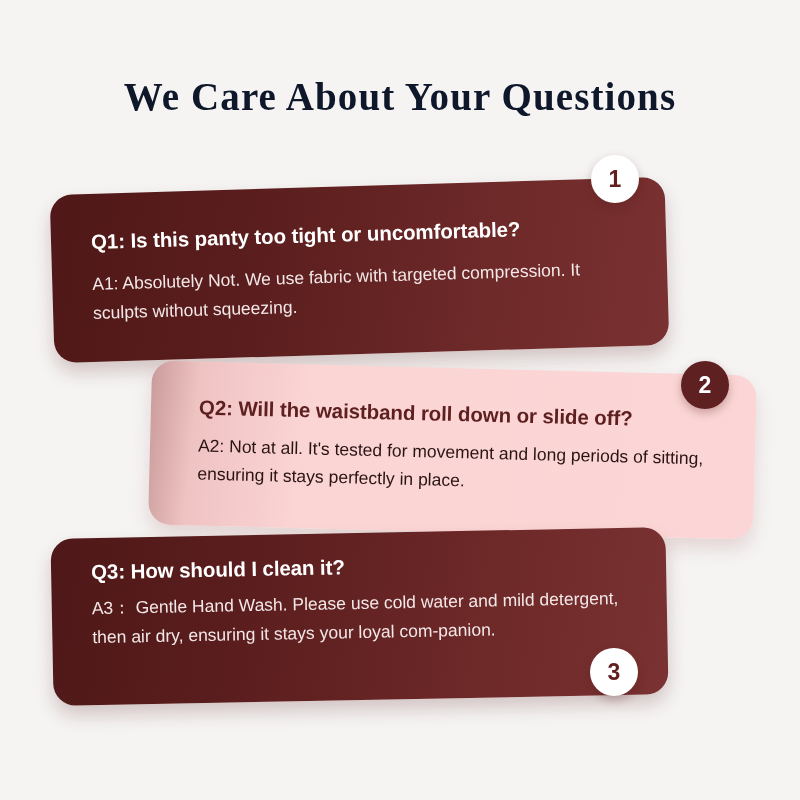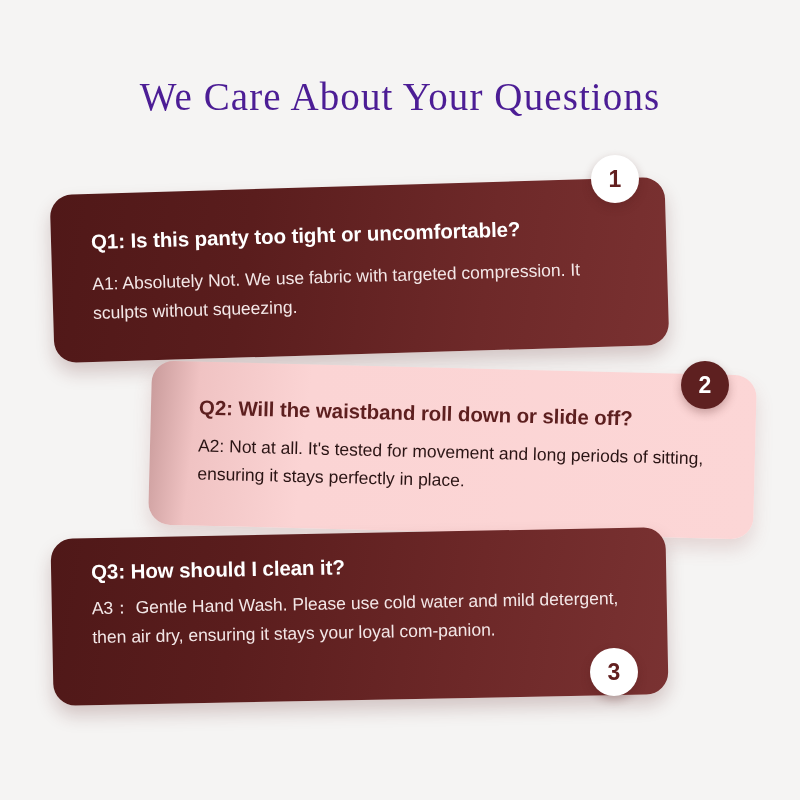--- a/index.html
+++ b/index.html
@@ -23,24 +23,24 @@
   }
 
   
   #page-title {
     position: absolute;
     left: 0;
     top: 74px;
     width: 800px;
     text-align: center;
     font-family: "Liberation Serif", "DejaVu Serif", serif;
-    font-weight: 400;
+    font-weight: 700;
     font-size: 39px;
     letter-spacing: 1.1px;
-    color: #4c1d95;
+    color: #0f172a;
     white-space: nowrap;
   }
 
   
   .faq-card {
     position: absolute;
     border-radius: 22px;
     box-sizing: border-box;
   }
 

